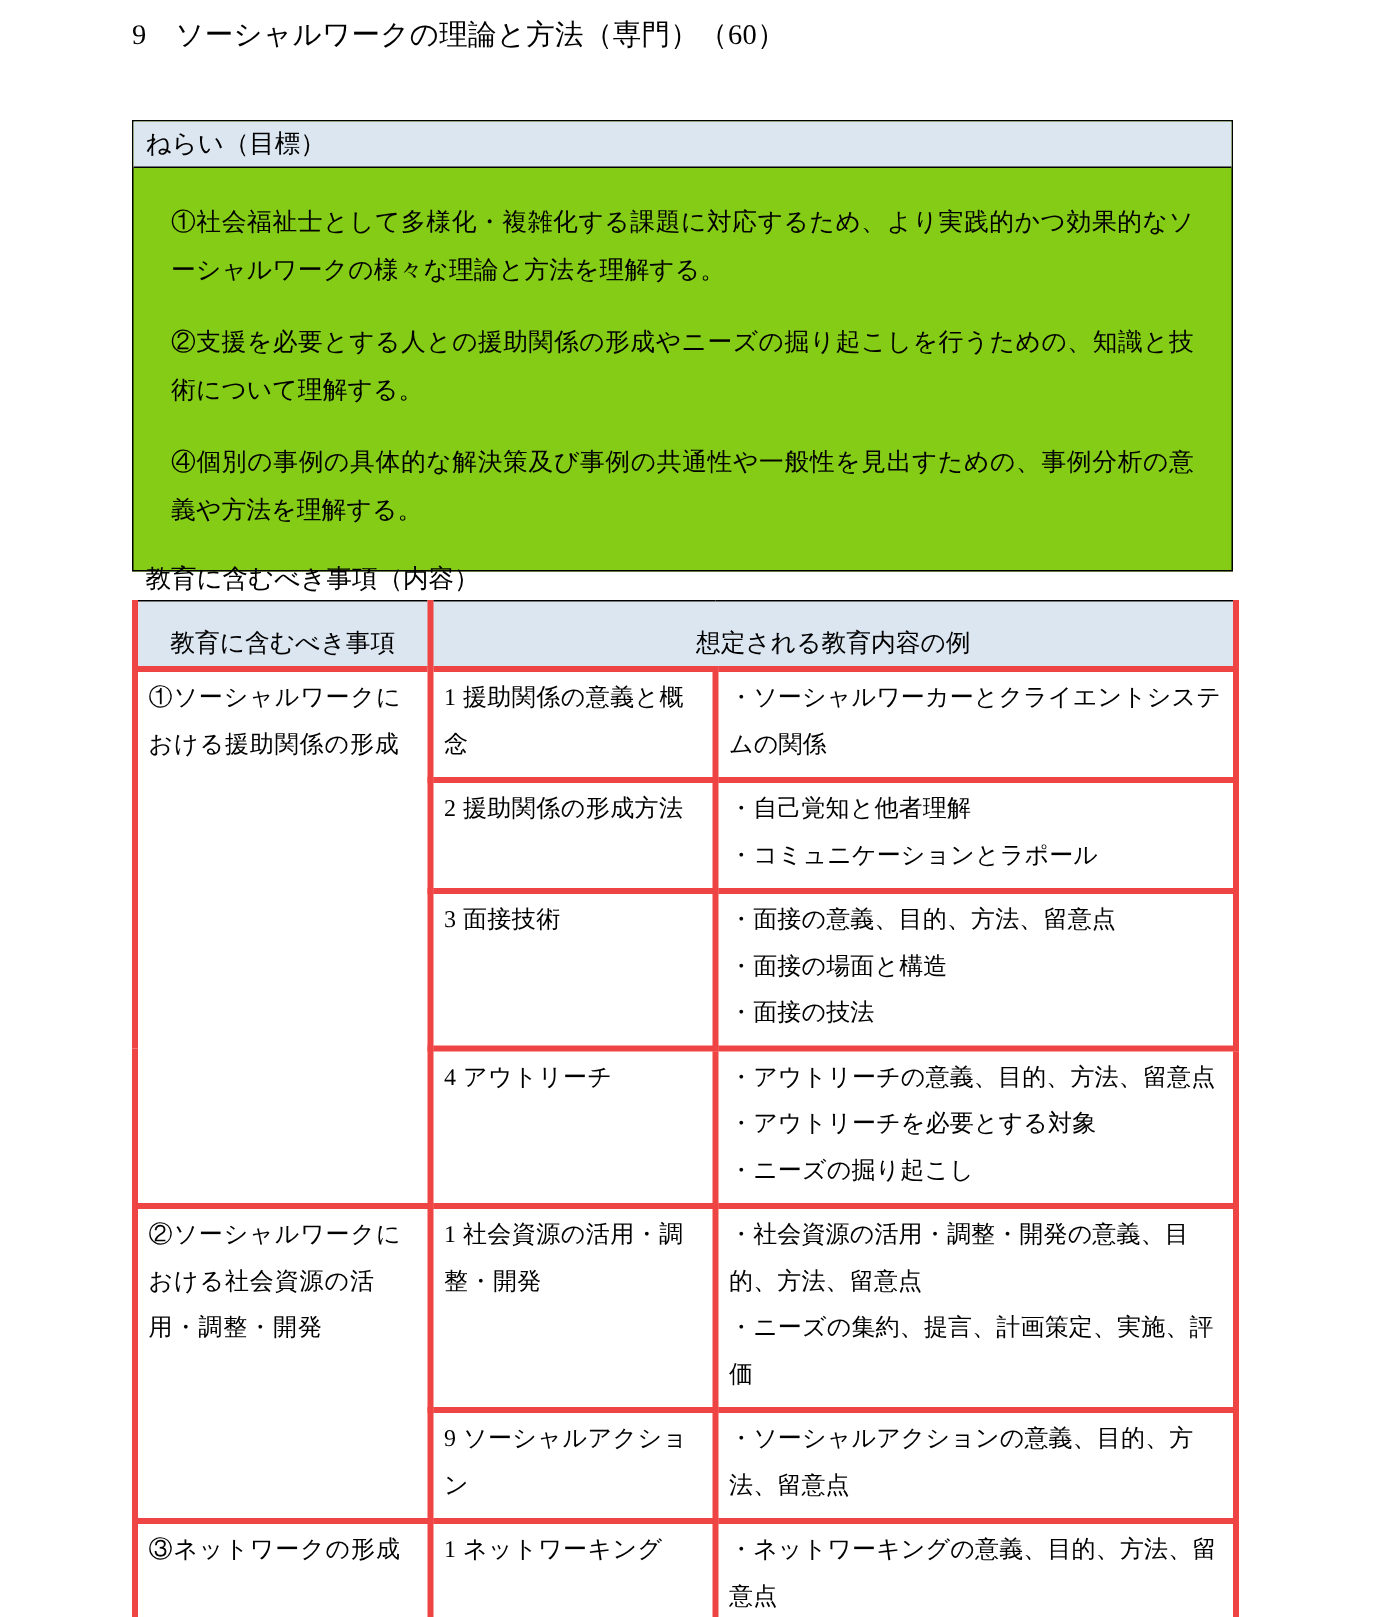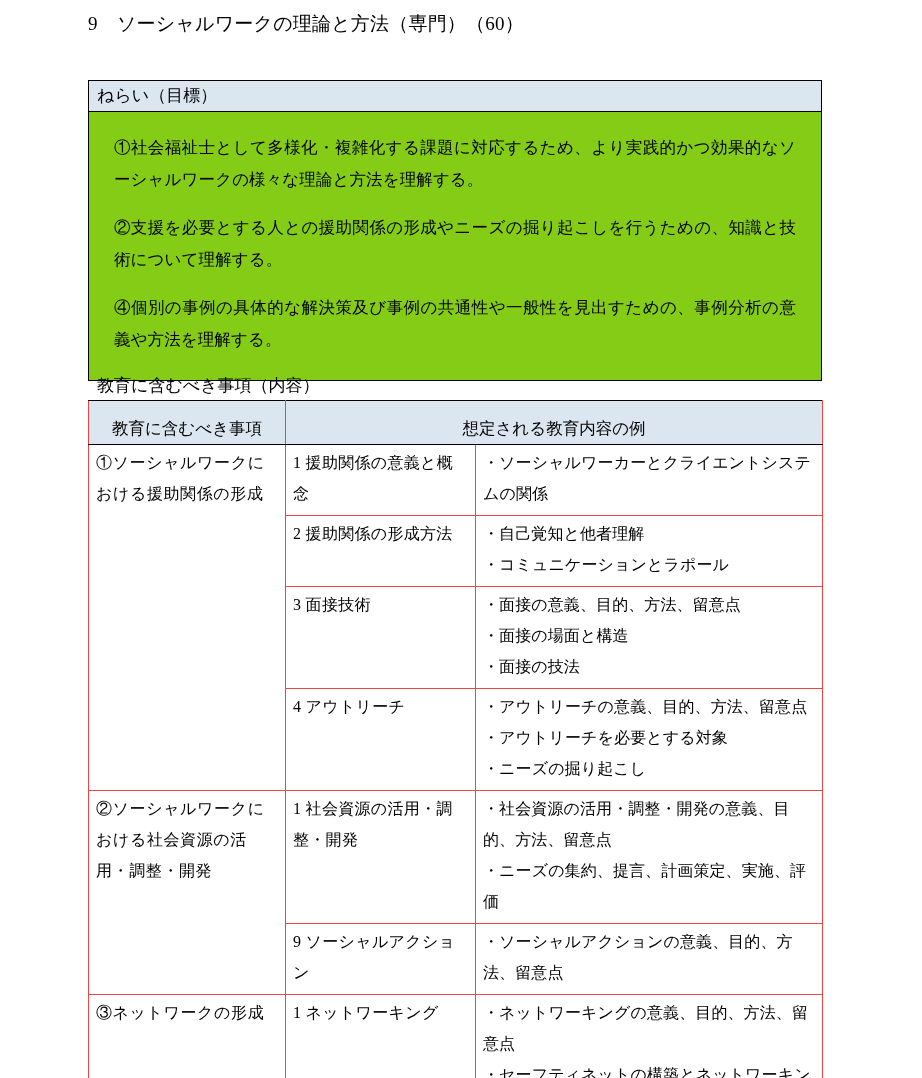--- a/index.html
+++ b/index.html
@@ -77,21 +77,21 @@
     border-collapse: collapse;
     table-layout: fixed;
     background: #ffffff;
   }
   #content-table col.c1 { width: 197px; }
   #content-table col.c2 { width: 190px; }
   #content-table col.c3 { width: 347px; }
 
   #content-table th,
   #content-table td {
-    border: 1px solid #ef4444;
+    border: 4px solid #ef4444;
     vertical-align: top;
     padding: 2px 7px 6px 7px;
     font-size: 16px;
     line-height: 31px;
     box-sizing: border-box;
   }
   #content-table thead th {
     background: #dce6f1;
     font-weight: normal;
     text-align: center;

